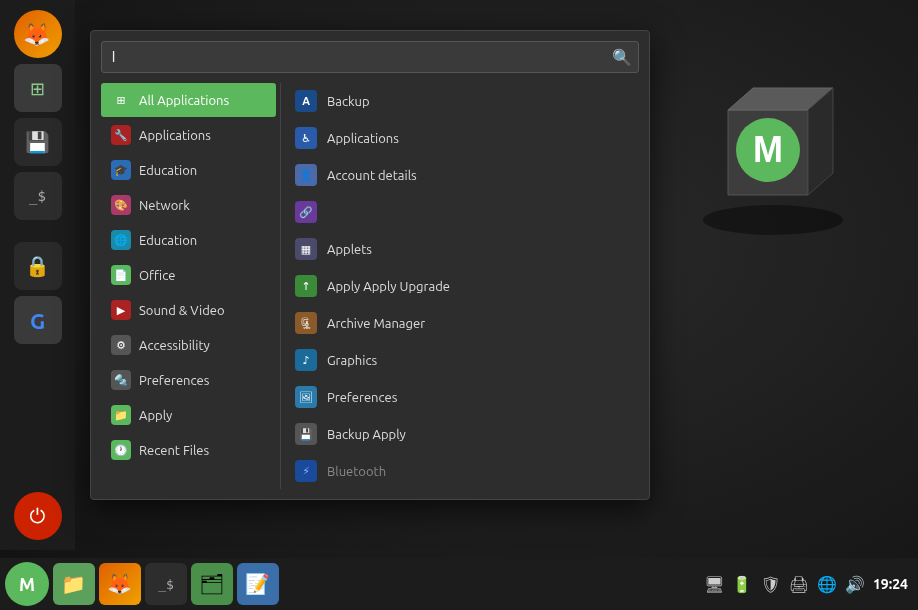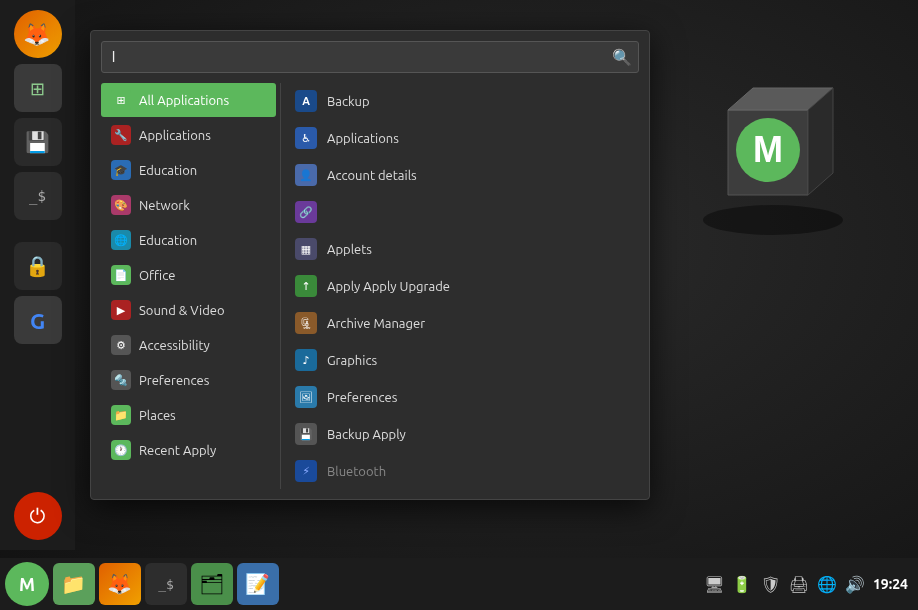--- a/index.html
+++ b/index.html
@@ -374,28 +374,28 @@
           <div class="cat-icon ic-gray">
             <span style="font-size:11px; color:#fff;">🔩</span>
           </div>
           <span>Preferences</span>
         </div>
 
         <div class="cat-item">
           <div class="cat-icon ic-lime">
             <span style="font-size:11px; color:#fff;">📁</span>
           </div>
-          <span>Places</span>
+          <span>Apply</span>
         </div>
 
         <div class="cat-item">
           <div class="cat-icon ic-lime">
             <span style="font-size:11px; color:#fff;">🕐</span>
           </div>
-          <span>Recent Apply</span>
+          <span>Recent Files</span>
         </div>
 
       </div>
 
       <div class="menu-divider"></div>
 
       <div class="app-list">
 
         <div class="app-item">
           <div class="app-icon ic-abiword">

